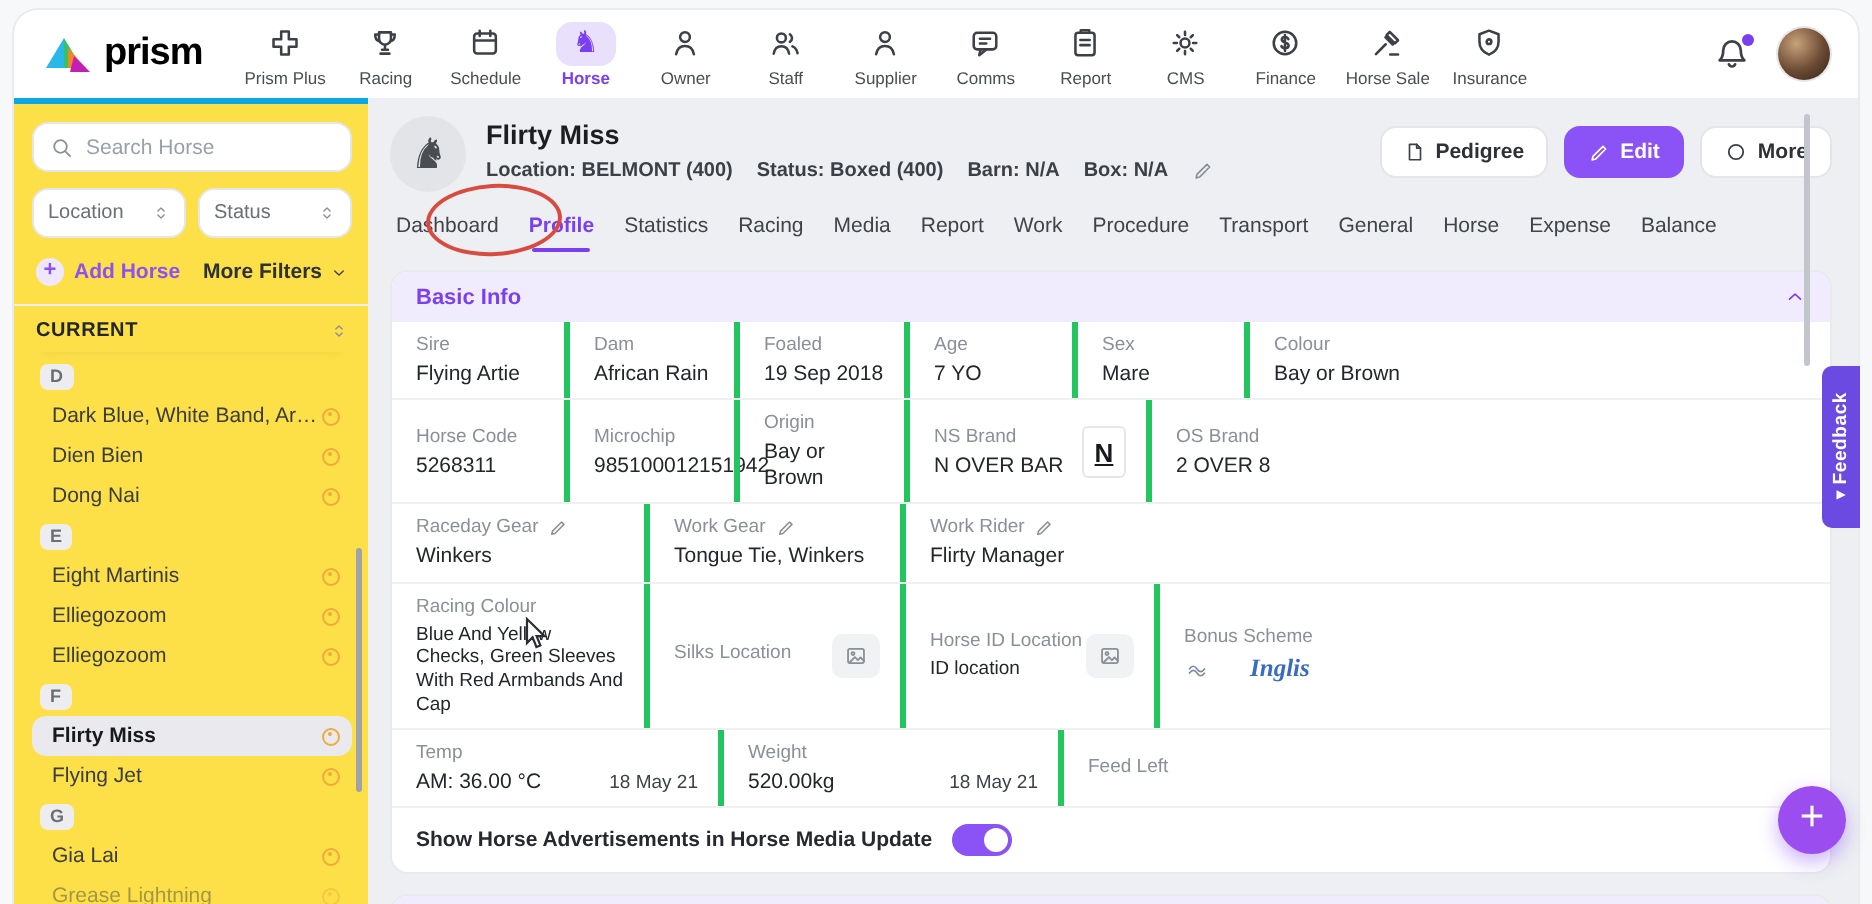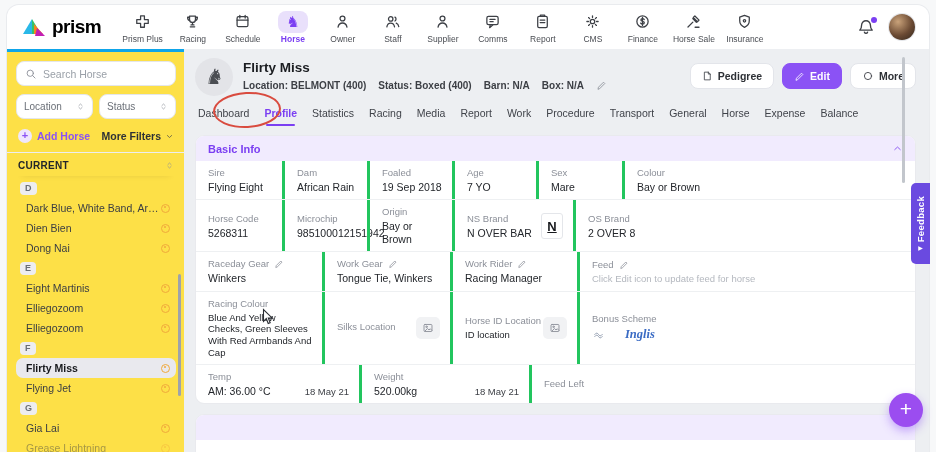--- a/index.html
+++ b/index.html
@@ -456,21 +456,21 @@
                 <path d="M4 9.6L8 5.9l4 3.7"></path>
               </svg>
             </span>
         </div>
         <div class="bi-row r1">
             <div class="bi-cell">
               <div class="bi-main" style="min-width: 0px;">
                 <div class="bi-label">
                   <span>Sire</span>
                 </div>
-                <div class="bi-value">Flying Eight</div>
+                <div class="bi-value">Flying Artie</div>
               </div>
             </div>
             <div class="bi-cell">
               <div class="bi-main" style="min-width: 0px;">
                 <div class="bi-label">
                   <span>Dam</span>
                 </div>
                 <div class="bi-value">African Rain</div>
               </div>
             </div>
@@ -580,34 +580,21 @@
             <div class="bi-cell">
               <div class="bi-main" style="min-width: 0px;">
                 <div class="bi-label">
                   <span>Work Rider</span>
                   <span class="icn gray">
                     <svg width="10" height="10" viewBox="0 0 16 16">
                       <path d="M3 13l.6-2.5 7.3-7.3 1.9 1.9-7.3 7.3z"></path>
                     </svg>
                   </span>
                 </div>
-                <div class="bi-value">Racing Manager</div>
-              </div>
-            </div>
-            <div class="bi-cell">
-              <div class="bi-main" style="min-width: 0px;">
-                <div class="bi-label">
-                  <span>Feed</span>
-                  <span class="icn gray">
-                    <svg width="10" height="10" viewBox="0 0 16 16">
-                      <path d="M3 13l.6-2.5 7.3-7.3 1.9 1.9-7.3 7.3z"></path>
-                    </svg>
-                  </span>
-                </div>
-                <div class="bi-value muted">Click Edit icon to update feed for horse</div>
+                <div class="bi-value">Flirty Manager</div>
               </div>
             </div>
           </div>
         <div class="bi-row r4">
             <div class="bi-cell">
               <div class="bi-main" style="min-width: 0px;">
                 <div class="bi-label">
                   <span>Racing Colour</span>
                 </div>
                 <div class="bi-value">Blue And Yellow Checks, Green Sleeves With Red Armbands And Cap</div>
@@ -684,20 +671,24 @@
             </div>
             <div class="bi-cell">
               <div class="bi-main" style="min-width: 0px;">
                 <div class="bi-label">
                   <span>Feed Left</span>
                 </div>
                 <div class="bi-value"></div>
               </div>
             </div>
           </div>
+        <div class="toggle-row">
+          <span class="toggle-label">Show Horse Advertisements in Horse Media Update</span>
+          <span class="toggle"></span>
+        </div>
       </section>
 
       <section class="card owners-card">
         <div class="card-head">
           
           
         </div>
 
       </section>
     </main>

